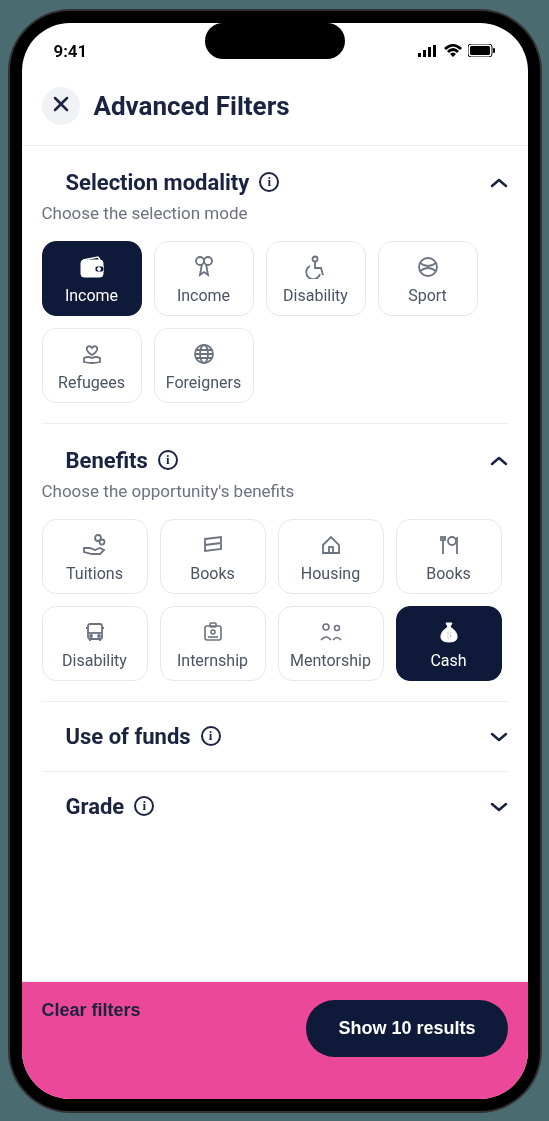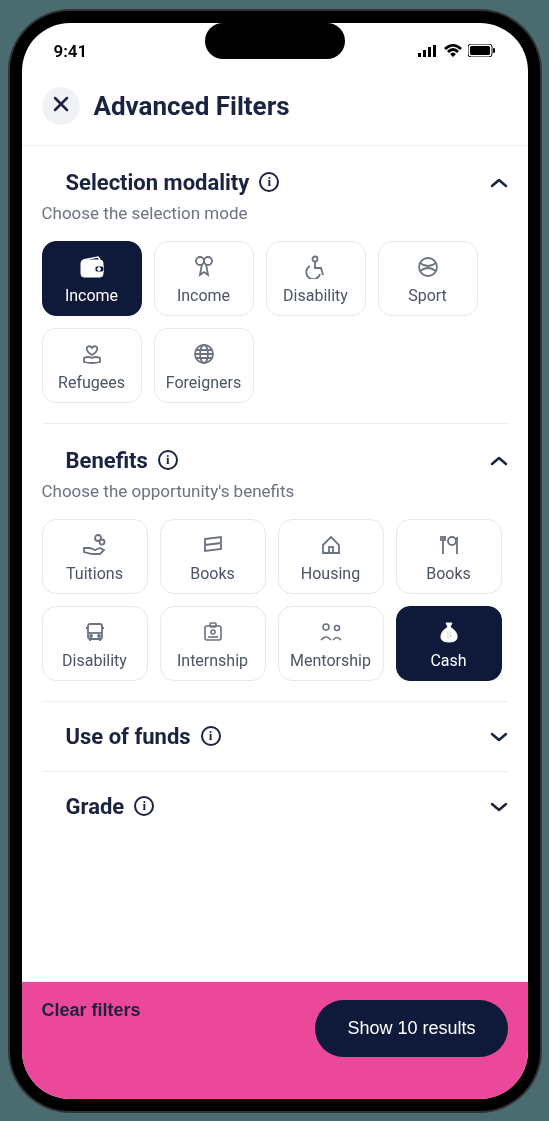--- a/index.html
+++ b/index.html
@@ -158,21 +158,21 @@
     font-weight: 600;
     color: #1a2340;
     background: none;
     border: none;
     cursor: pointer;
   }
   .results-btn {
     background: #0f1a3a;
     color: #fff;
     font-size: 18px;
-    font-weight: 400;
+    font-weight: 700;
     border: none;
     padding: 18px 32px;
     border-radius: 32px;
     cursor: pointer;
   }
   .chips.benefits .chip { min-width: 106px; }
 </style>
 </head>
 <body>
 

